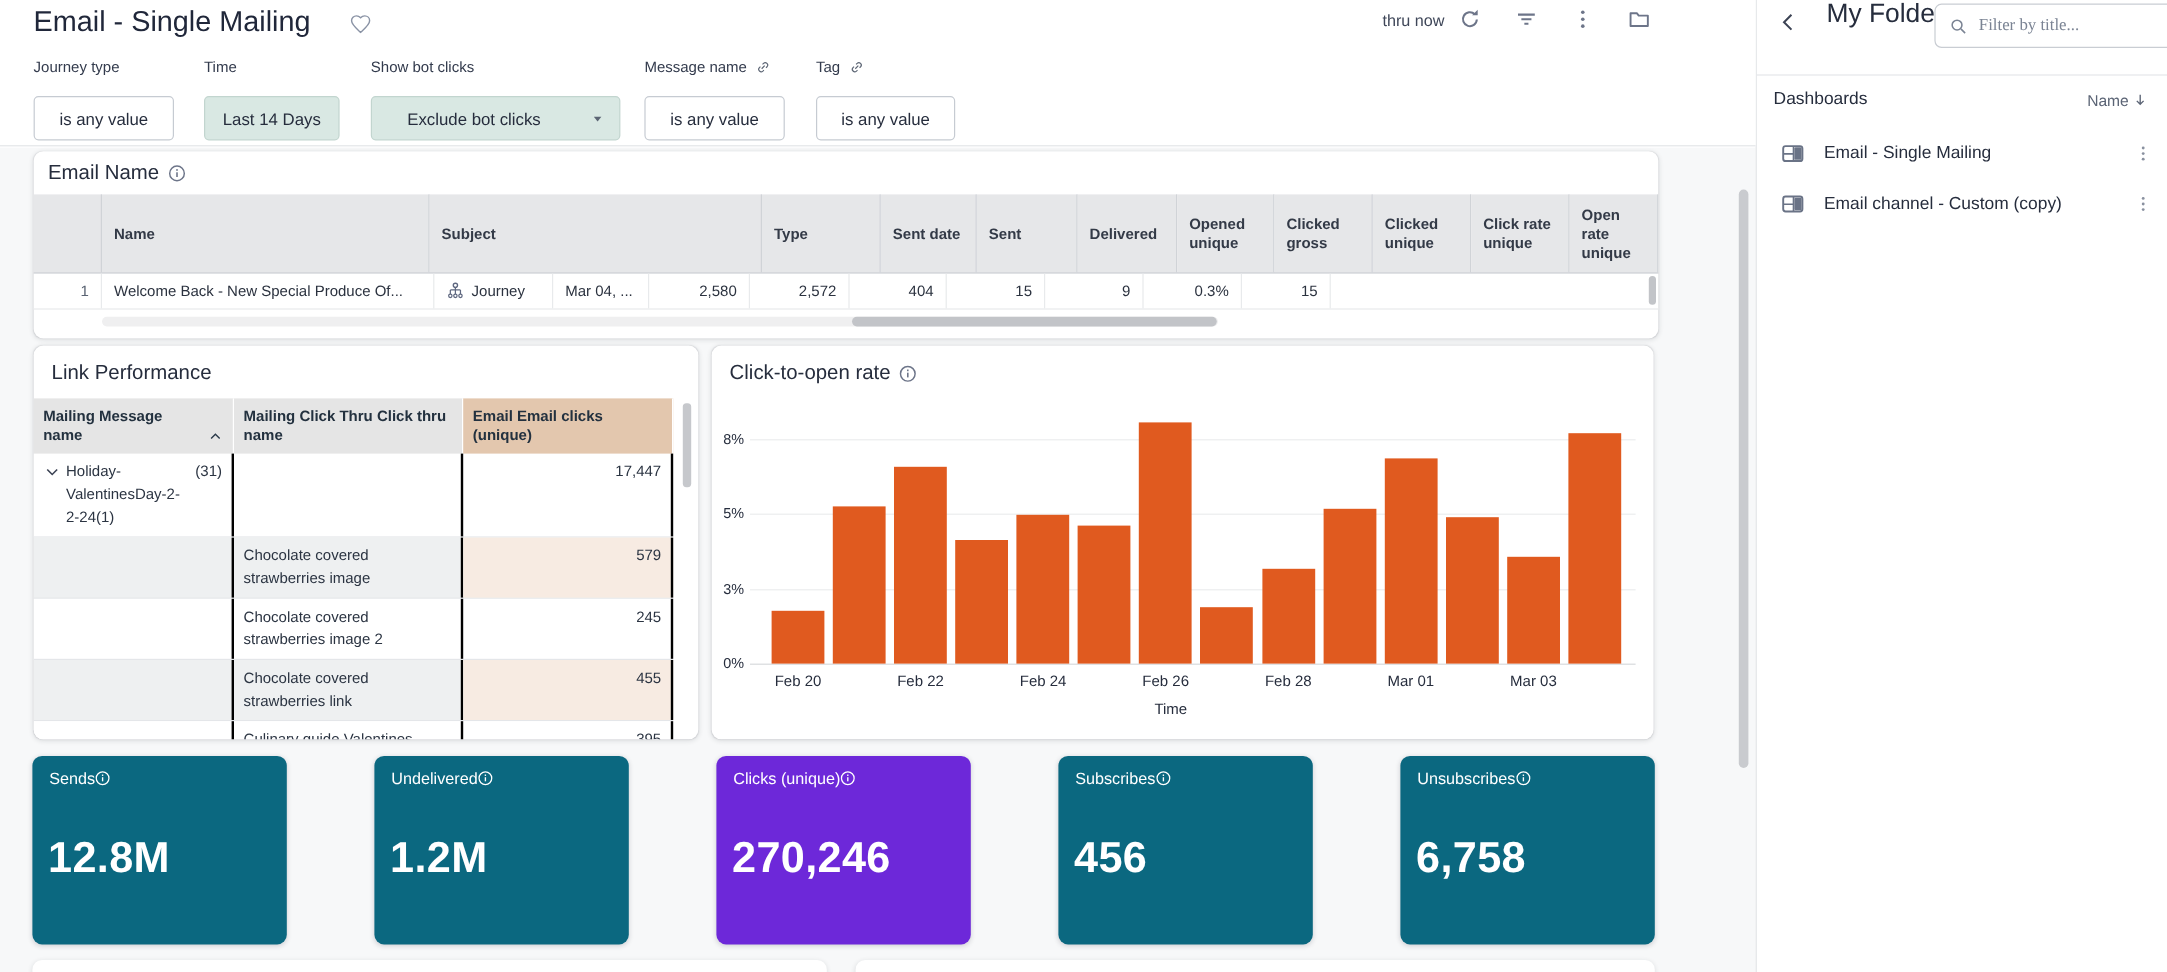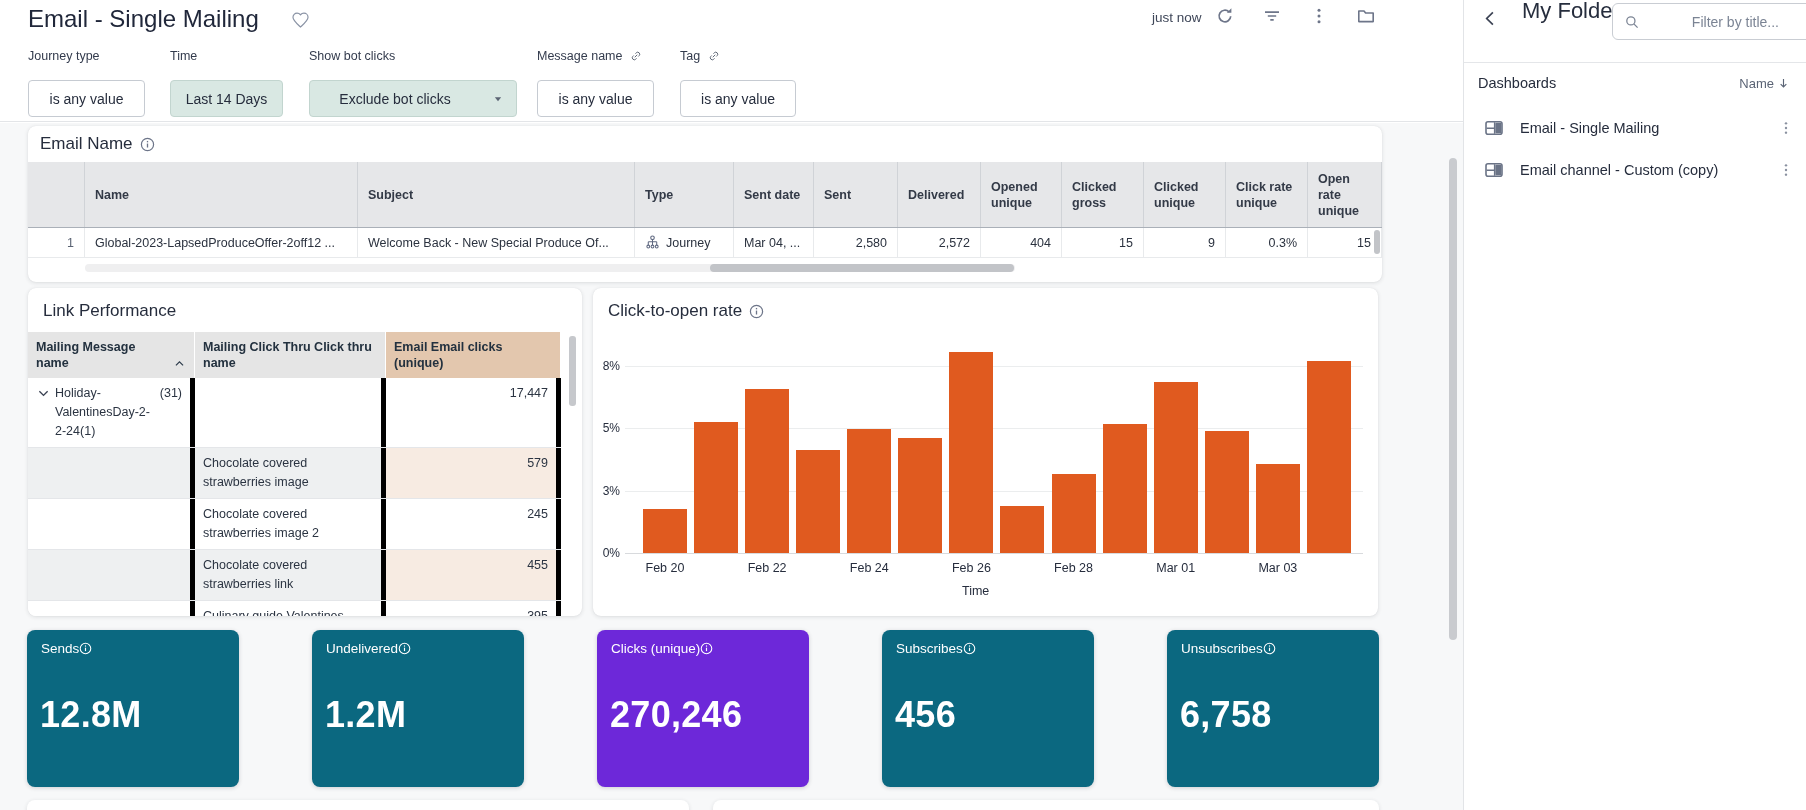--- a/index.html
+++ b/index.html
@@ -53,21 +53,21 @@
   #link-card { left:28px; top:165px; width:554px; height:328px; overflow:hidden; }
   #link-card .card-title { left:15px; top:13px; }
   .ltable { position:absolute; left:0; top:44px; width:533px; font-size:12.5px; }
   .lhead { display:flex; }
   .lhead .lcell { font-weight:bold; color:#23313f; padding:7px 8px; display:flex; align-items:flex-end; gap:6px; line-height:16px; border-right:1px solid #fff; min-height:44px; }
   .lhead .bgblue { background:#e5e5e5; }
   .lhead .bgtan { background:#e3c7ae; }
   .lhead .icn { width:13px; height:13px; margin-bottom:1px; color:#2b3a4a; }
   .lrow { display:flex; border-bottom:1px solid #e4e6e9; background:#fff; }
   .lrow.stripe { background:#eef0f1; }
-  .lrow .lcell { padding:6px 8px; border-right:5px solid #000000; color:#2b3442; line-height:19px; }
+  .lrow .lcell { padding:6px 8px; border-right:2px solid #000000; color:#2b3442; line-height:19px; }
   .lrow .val { text-align:right; justify-content:flex-end; }
   .lrow.stripe .tint { background:#f7ebe2; }
   .namecell { display:flex; gap:4px; }
   .namecell .icn { width:15px; height:15px; margin-top:2px; color:#3c4354; cursor:pointer; }
   .namecell .nm { flex:1; word-break:break-word; }
   .namecell .cnt { white-space:nowrap; }
   .lvscroll { position:absolute; right:6px; top:48px; width:7px; height:70px; border-radius:3px; background:#c6c8cc; cursor:pointer; }
 
   
   #chart-card { left:593px; top:165px; width:785px; height:328px; overflow:hidden; }
@@ -91,21 +91,21 @@
 
   .msb { position:absolute; right:6px; top:158px; width:8px; height:482px; border-radius:4px; background:#c9cbcf; cursor:pointer; z-index:5; }
 
   
   .sidebar { position:absolute; right:0; top:0; width:343px; height:810px; background:#fff; border-left:1px solid #e2e4e7; }
   .sb-back { position:absolute; left:17px; top:9px; width:19px; height:19px; color:#3c4354; cursor:pointer; }
   .sb-title { position:absolute; left:58px; top:-3px; width:110px; font-size:22px; line-height:27px; color:#262d3d; }
   .sb-search { position:absolute; left:148px; top:3px; width:214px; height:37px; border:1px solid #c9cdd3; border-radius:6px;
                display:flex; align-items:center; gap:9px; padding:0 11px; background:#fff; }
   .sb-search .icn { width:16px; height:16px; color:#7b8494; }
-  .sb-search input { border:none; outline:none; font-size:14px; color:#262d3d; width:130px; font-family:Liberation Sans, sans-serif;text-align:right; }
+  .sb-search input { border:none; outline:none; font-size:14px; color:#262d3d; width:130px; font-family:Liberation Serif, serif; }
   .sb-search input::placeholder { color:#7b8494; }
   .sb-divider { position:absolute; left:0; top:62px; width:100%; height:1px; background:#e4e6e9; }
   .sb-sec { position:absolute; left:14px; top:75px; font-size:14.5px; color:#262d3d; }
   .sb-sort { position:absolute; right:16px; top:76px; font-size:13px; color:#5b6475; display:flex; align-items:center; gap:3px; cursor:pointer; }
   .sb-sort .icn { width:13px; height:13px; }
   .sb-item { position:absolute; left:0; width:100%; height:40px; cursor:pointer; }
   .sb-item .icn.dash { position:absolute; left:20px; top:10px; width:20px; height:20px; color:#6a7386; }
   .sb-item .lbl { position:absolute; left:56px; top:0; line-height:40px; font-size:14.5px; color:#262d3d; white-space:nowrap; }
   .sb-item .kb { position:absolute; right:12px; top:12px; width:16px; height:16px; color:#8a91a0; cursor:pointer; }
 </style>
@@ -113,21 +113,21 @@
 <body>
 
 <div class="main">
   <div class="topband">
     <h1 class="page-title">Email - Single Mailing</h1>
     <span class="heart icn">
       <svg viewBox="0 0 24 24">
           <path d="M12 20.2l-1.4-1.27C5.6 14.36 2.5 11.48 2.5 7.95 2.5 5.07 4.77 2.8 7.65 2.8c1.63 0 3.2.76 4.35 1.96A5.93 5.93 0 0 1 16.35 2.8c2.88 0 5.15 2.27 5.15 5.15 0 3.53-3.1 6.41-8.1 10.98L12 20.2z" fill="none" stroke="currentColor" stroke-width="1.5"></path>
         </svg>
     </span>
-    <span class="updated">just now</span>
+    <span class="updated">thru now</span>
     <div class="top-actions" id="top-actions">
         <span class="action">
           <span class="icn" style="width:20px;height:20px;">
             <svg viewBox="0 0 20 20">
               <path d="M15.7 10.3a5.8 5.8 0 1 1-1.7-4.4" fill="none" stroke="currentColor" stroke-width="1.7"></path>
               <path d="M16.4 2.2v4.6h-4.6z" fill="currentColor"></path>
             </svg>
           </span>
         </span>
         <span class="action">
@@ -263,23 +263,20 @@
             <div class="cell" style="width: 82px;">
               <span>Click rate unique</span>
             </div>
             <div class="cell" style="width: 74px;">
               <span>Open rate unique</span>
             </div>
           </div>
         <div class="erow" id="email-row">
             <div class="cell num muted" style="width: 57px;">
               <span>1</span>
-            </div>
-            <div class="cell" style="width: 273px;">
-              <span>Global-2023-LapsedProduceOffer-2off12 ...</span>
             </div>
             <div class="cell" style="width: 277px;">
               <span>Welcome Back - New Special Produce Of...</span>
             </div>
             <div class="cell" style="width: 99px;">
               <span class="icn" style="width:15px;height:15px;">
                 <svg viewBox="0 0 16 16">
                   <circle cx="8" cy="3" r="1.9" fill="none" stroke="currentColor" stroke-width="1.2"></circle>
                   <path d="M8 4.9v2.2M3.5 7.1h9M3.5 7.1v3.5M8 7.1v3.5M12.5 7.1v3.5" fill="none" stroke="currentColor" stroke-width="1.1"></path>
                   <circle cx="3.5" cy="12.3" r="1.5" fill="none" stroke="currentColor" stroke-width="1.1"></circle>

